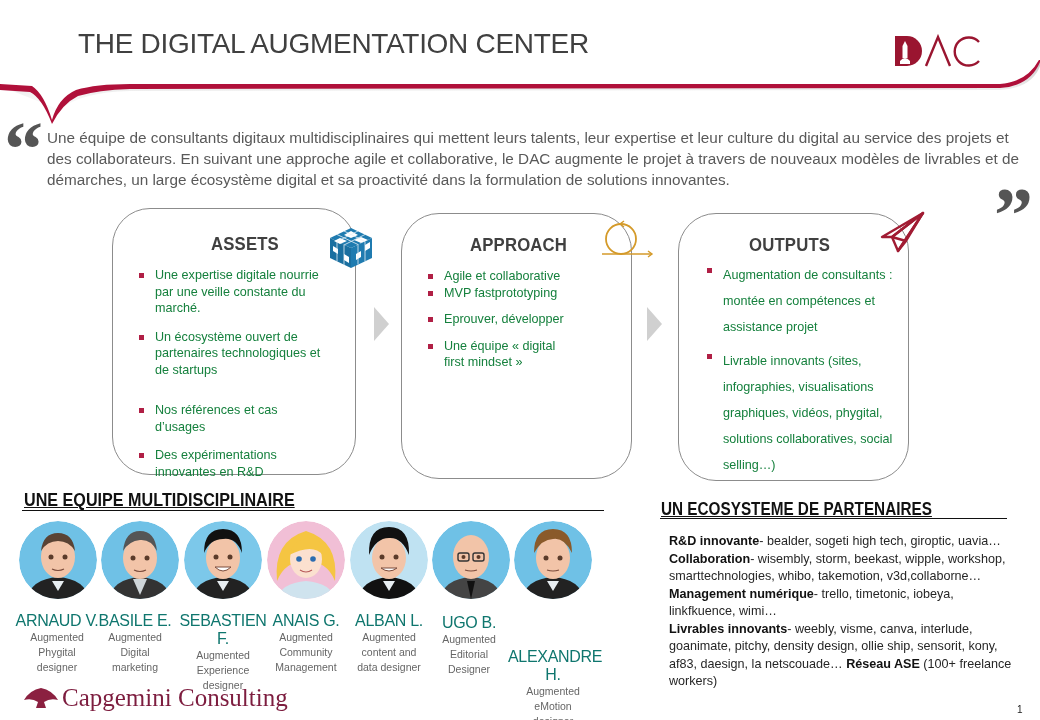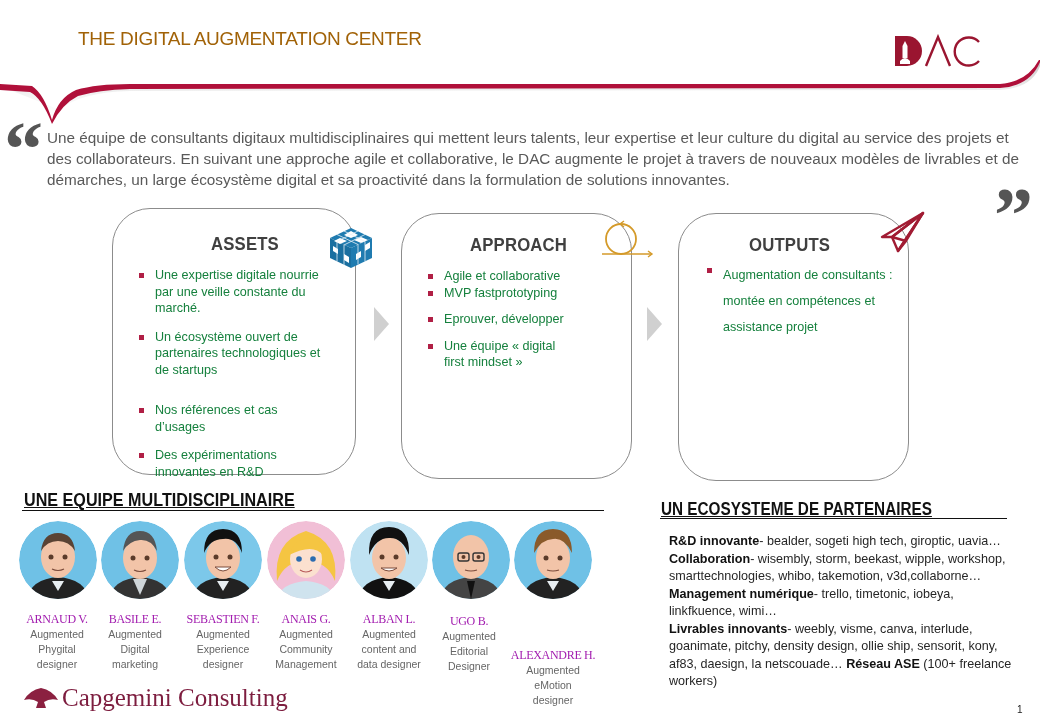--- a/index.html
+++ b/index.html
@@ -1,35 +1,35 @@
 <!DOCTYPE html>
 <html><head>
 <meta charset="utf-8">
 <style>
   html,body{margin:0;padding:0;}
   body{width:1040px;height:720px;position:relative;background:#ffffff;overflow:hidden;
        font-family:"Liberation Sans",sans-serif;color:#404040;}
   .abs{position:absolute;}
-  .title{left:78px;top:28px;font-size:19px;color:#a16207;letter-spacing:-0.3px;}
+  .title{left:78px;top:28px;font-size:28px;color:#404040;letter-spacing:-0.3px;}
   .header-swoosh{left:0;top:60px;width:1040px;height:80px;}
   .dac-logo{left:893px;top:34px;width:90px;height:34px;}
   .quote-open{left:4px;top:110px;font-family:"Liberation Serif",serif;font-size:78px;font-weight:bold;color:#555;line-height:1;}
   .quote-close{left:994px;top:176px;font-family:"Liberation Serif",serif;font-size:78px;font-weight:bold;color:#555;line-height:1;}
   .intro{left:47px;top:127px;width:980px;font-size:15.3px;line-height:21px;color:#595959;}
   .card{border:1px solid #8c8c8c;border-radius:38px;background:#fff;box-sizing:border-box;}
   .card-title{position:absolute;font-family:"Liberation Sans",sans-serif;font-weight:bold;font-size:19px;color:#404040;transform:scaleX(0.88);transform-origin:left top;letter-spacing:0.2px;}
   ul.bul{list-style:none;margin:0;padding:0;position:absolute;}
   ul.bul li{position:relative;padding-left:20px;font-size:12.6px;color:#15803d;}
   ul.bul li::before{content:"";position:absolute;left:4px;top:6px;width:5px;height:5px;background:#b01f45;}
   .arrow{width:0;height:0;border-top:17px solid transparent;border-bottom:17px solid transparent;border-left:15px solid #d0d0d0;}
   .section-title{font-weight:bold;font-size:19px;color:#111;transform:scaleX(0.85);transform-origin:left top;text-decoration:underline;}
   .rule{height:1px;background:#111;}
   .avatar{width:78px;height:78px;border-radius:50%;overflow:hidden;}
   .member{text-align:center;width:90px;}
-  .member .name{font-size:12px;color:#a21caf;letter-spacing:-0.3px;font-family:Liberation Serif, serif;}
+  .member .name{font-size:16px;color:#0f766e;letter-spacing:-0.3px;}
   .member .role{font-size:10.5px;color:#666;line-height:15px;}
   .partners{left:669px;top:533px;width:345px;font-size:12.6px;line-height:17.5px;color:#262626;}
   .partners b{color:#111;}
   .capgemini{left:22px;top:684px;font-family:"Liberation Serif",serif;font-size:25px;color:#7d1d3f;}
   .page-num{left:1017px;top:704px;font-size:10px;color:#222;}
 </style>
 </head>
 <body>
 
 <div class="abs title">THE DIGITAL AUGMENTATION CENTER</div>
@@ -108,20 +108,21 @@
   <polyline points="48,31 52,34 48,37" fill="none" stroke="#d49a2a" stroke-width="1.4"></polyline>
   <polyline points="24,1 20,4 24,7" fill="none" stroke="#d49a2a" stroke-width="1.4"></polyline>
 </svg>
 
 <div class="abs arrow" style="left:647px;top:307px;"></div>
 
 <div class="abs card" style="left:678px;top:213px;width:231px;height:268px;">
   <div class="card-title" style="left:70px;top:20px;">OUTPUTS</div>
   <ul class="bul" style="left:24px;top:48px;width:210px;line-height:26px;">
     <li style="margin-bottom:8px;">Augmentation de consultants : montée en compétences et assistance projet</li>
+    <li>Livrable innovants (sites, infographies, visualisations graphiques, vidéos, phygital, solutions collaboratives, social selling…)</li>
   </ul>
 </div>
 <svg class="abs" style="left:880px;top:211px;" width="46" height="42" viewBox="0 0 46 42">
   <g fill="none" stroke="#a11c33" stroke-width="2.4" stroke-linejoin="round">
     <polygon points="43,2 2,26 12,26"></polygon>
     <polygon points="43,2 12,26 18,40"></polygon>
     <polygon points="43,2 18,40 26,30"></polygon>
     <line x1="12" y1="26" x2="26" y2="30"></line>
   </g>
 </svg>

